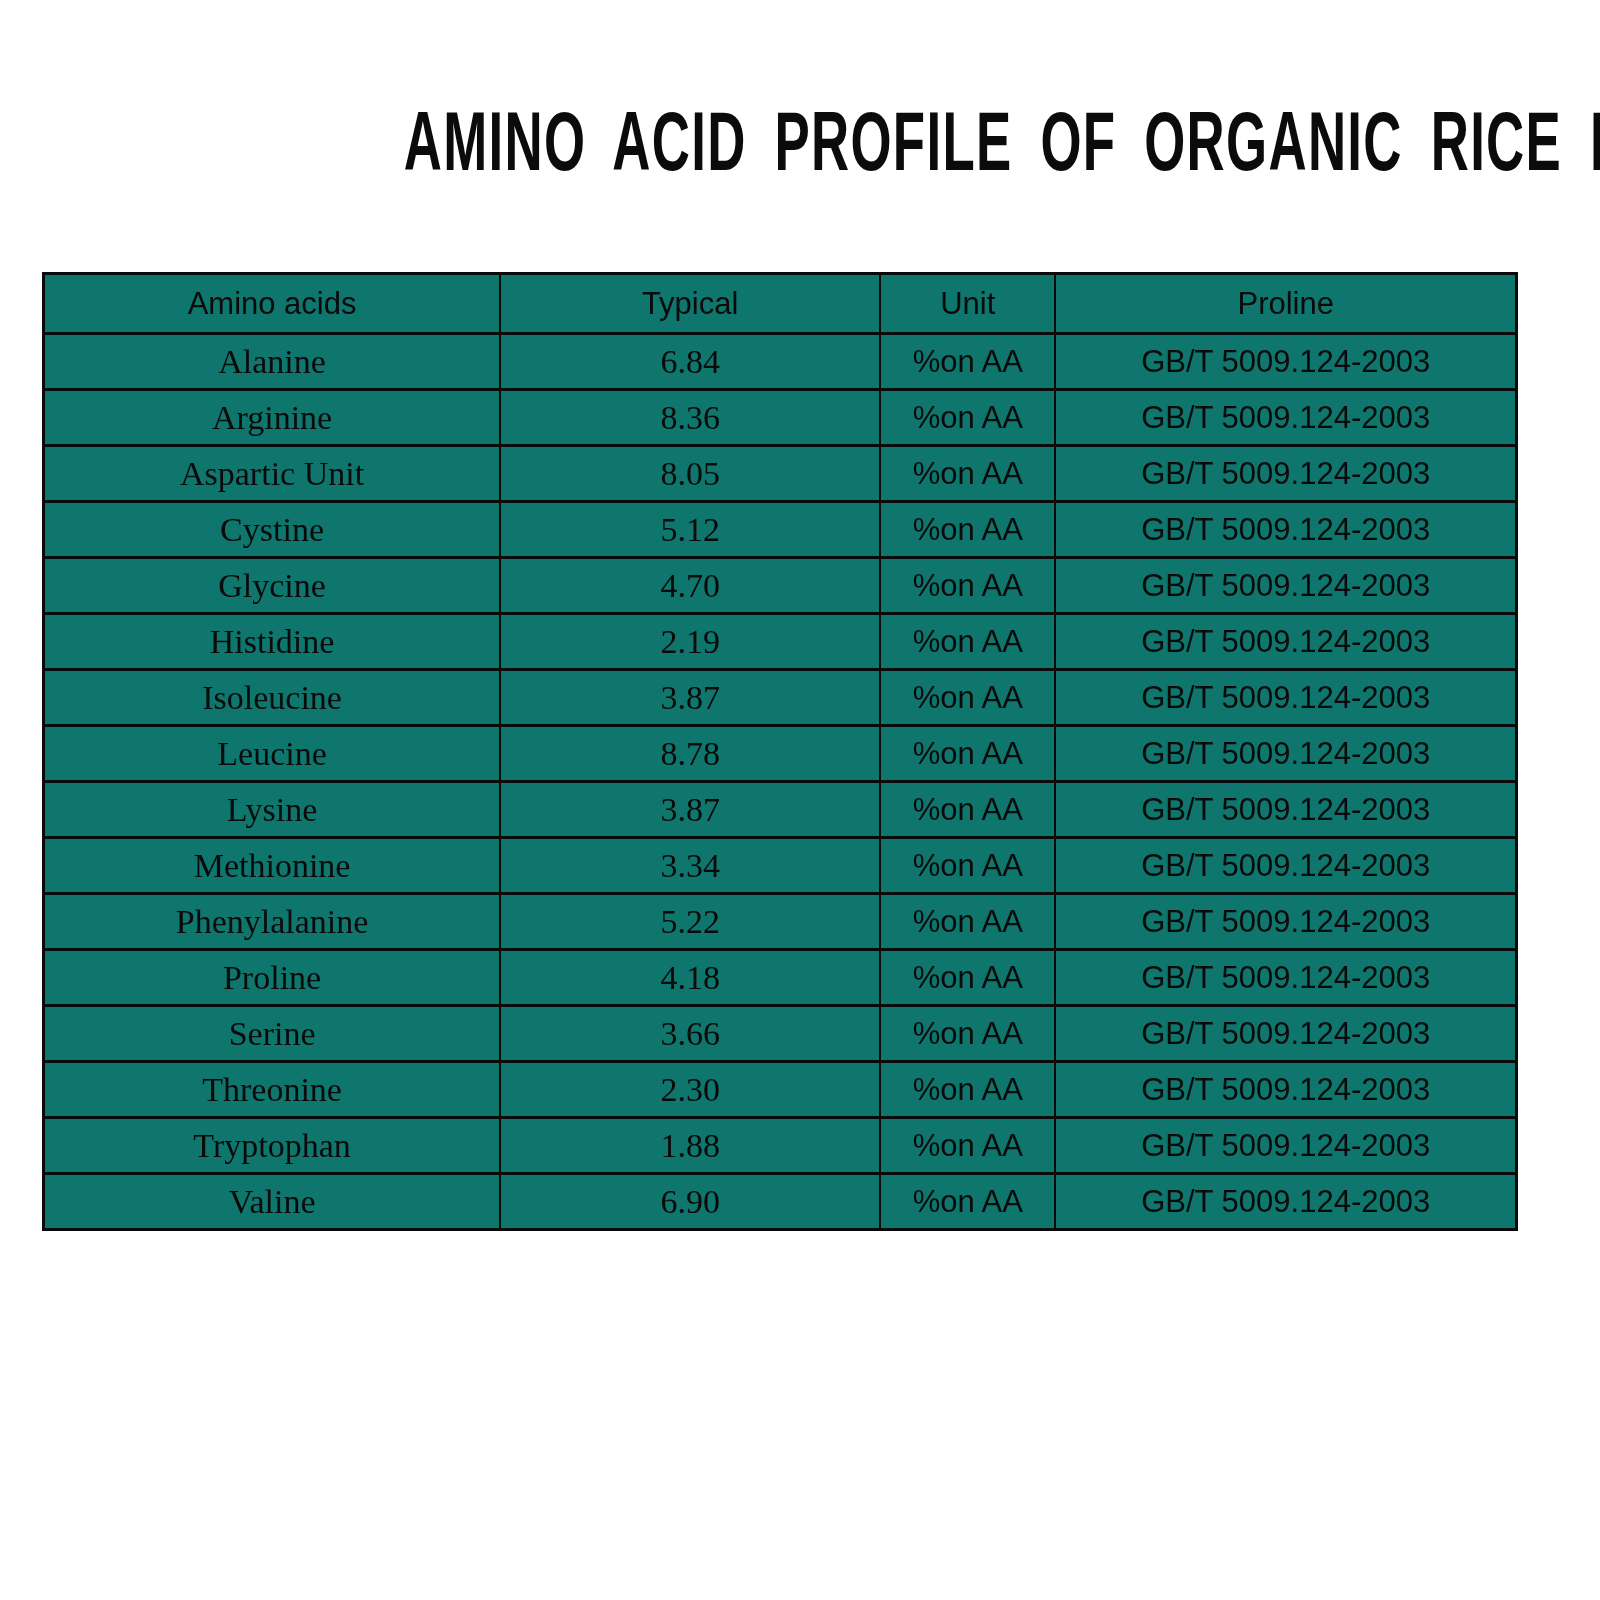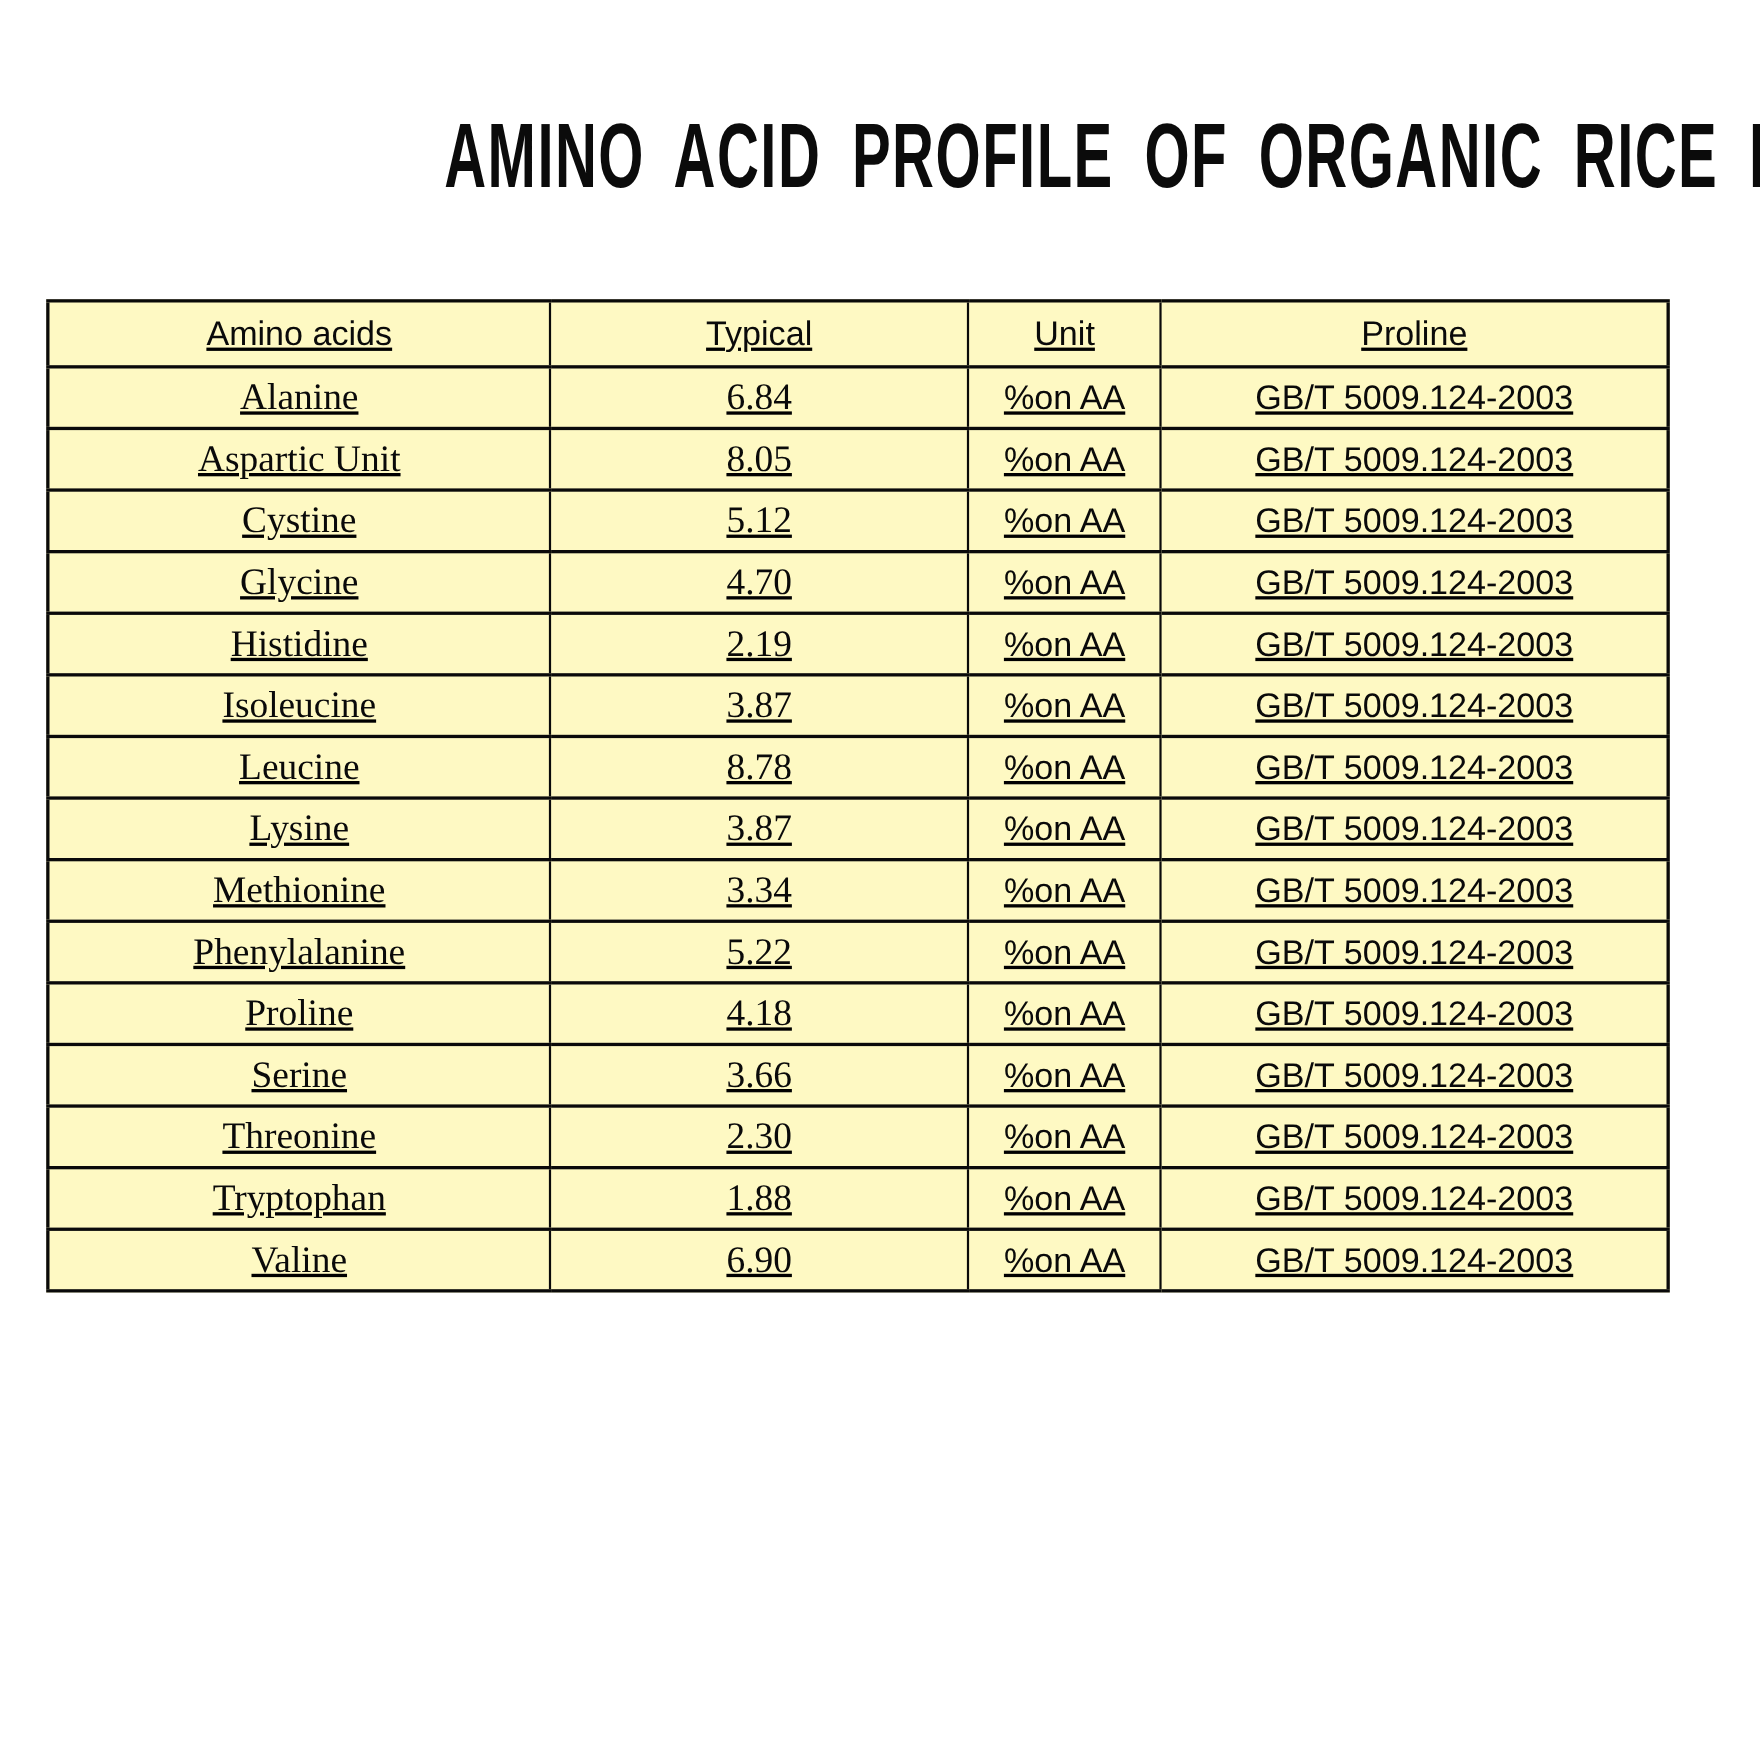--- a/index.html
+++ b/index.html
@@ -32,22 +32,21 @@
     transform-origin: 50% 50%;
   }
 
   table.aa-table {
     position: absolute;
     left: 42px;
     top: 272px;
     width: 1476px;
     border-collapse: collapse;
     table-layout: fixed;
-    background: #fef9c3;
-    text-decoration: underline;
+    background: #0f766e;
   }
   table.aa-table, table.aa-table th, table.aa-table td {
     border: 2px solid #0a0a0a;
   }
   table.aa-table th, table.aa-table td {
     border-top-width: 3px;
     border-bottom-width: 3px;
     text-align: center;
     vertical-align: middle;
     overflow: hidden;
@@ -103,20 +102,26 @@
   </thead>
   <tbody>
 
       <tr>
         <td class="cell-serif">Alanine</td>
         <td class="cell-serif">6.84</td>
         <td class="cell-sans">%on AA</td>
         <td class="cell-sans">GB/T 5009.124-2003</td>
       </tr>
 
+      <tr>
+        <td class="cell-serif">Arginine</td>
+        <td class="cell-serif">8.36</td>
+        <td class="cell-sans">%on AA</td>
+        <td class="cell-sans">GB/T 5009.124-2003</td>
+      </tr>
 
       <tr>
         <td class="cell-serif">Aspartic Unit</td>
         <td class="cell-serif">8.05</td>
         <td class="cell-sans">%on AA</td>
         <td class="cell-sans">GB/T 5009.124-2003</td>
       </tr>
 
       <tr>
         <td class="cell-serif">Cystine</td>

